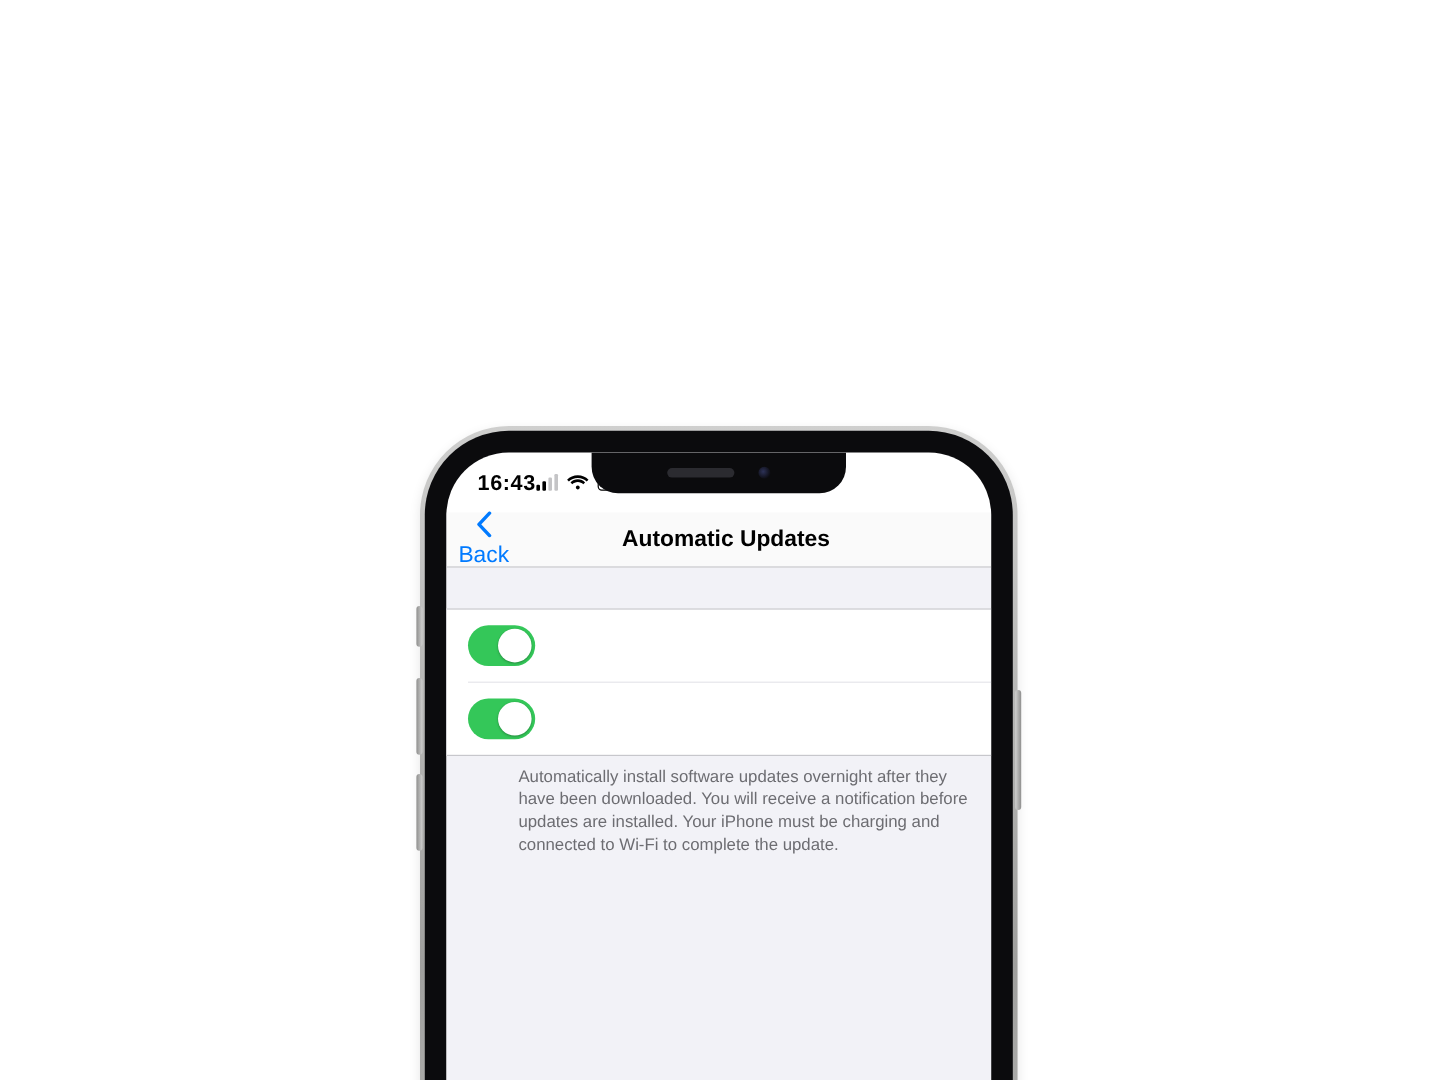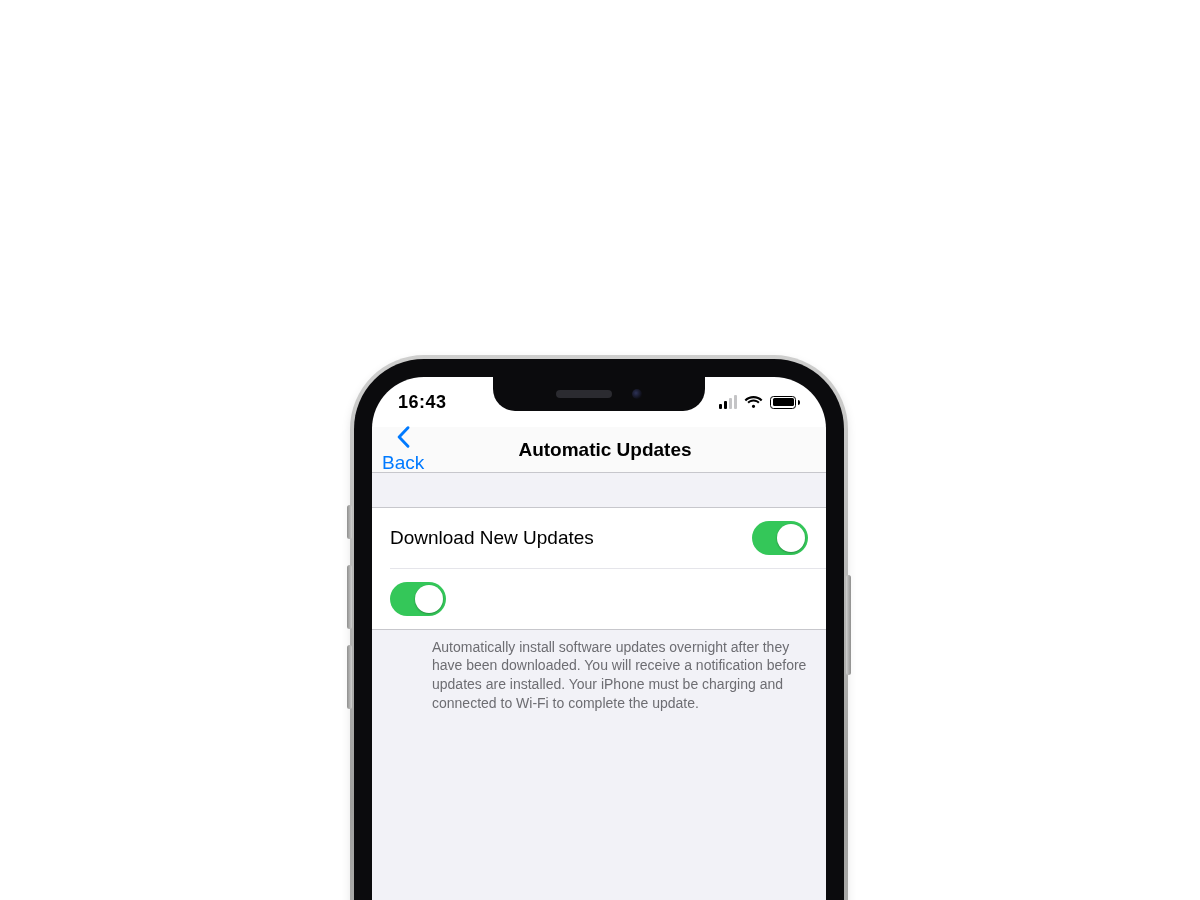--- a/index.html
+++ b/index.html
@@ -68,21 +68,20 @@
     margin-left: 12px;
   }
 
   
   .status-bar {
     position: relative;
     height: 50px;
     padding: 0 26px;
     display: flex;
     align-items: center;
-    justify-content: space-between;
     font-weight: 600;
     font-size: 18px;
     color: #000;
     z-index: 10;
   }
   .status-bar .time { letter-spacing: 0.5px; }
   .status-right {
     display: flex;
     align-items: center;
     gap: 7px;
@@ -252,21 +251,20 @@
           </svg>
           <span>Back</span>
         </div>
         <div class="nav-title">Automatic Updates</div>
       </div>
 
       <div class="content">
         <div class="section-gap"></div>
         <div class="list-group">
           <div class="row">
-            <span class="row-label">Download New Updates</span>
             <div class="switch">
                 <div class="knob"></div>
               </div>
           </div>
           <div class="row-sep"></div>
           <div class="row">
             <div class="switch">
                 <div class="knob"></div>
               </div>
           </div>

